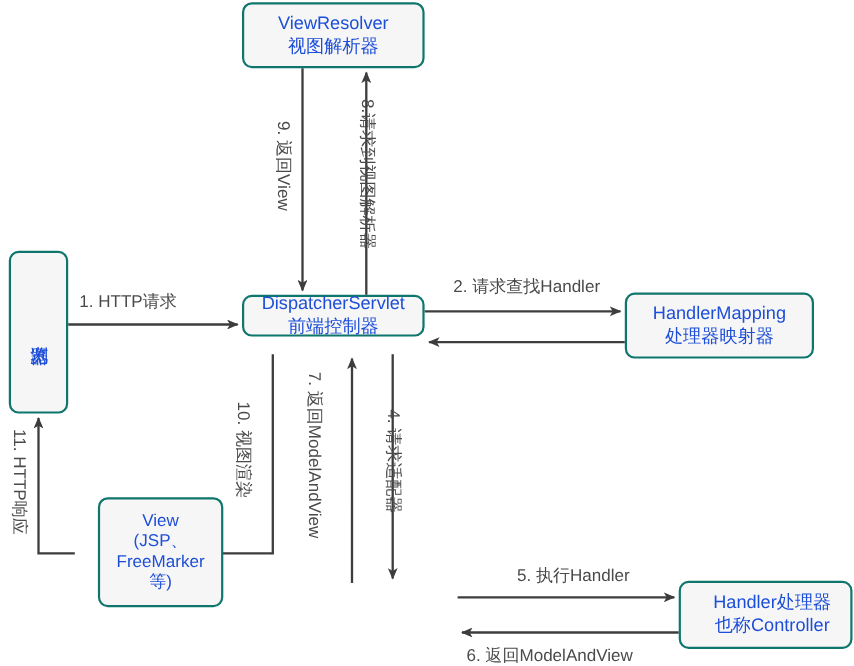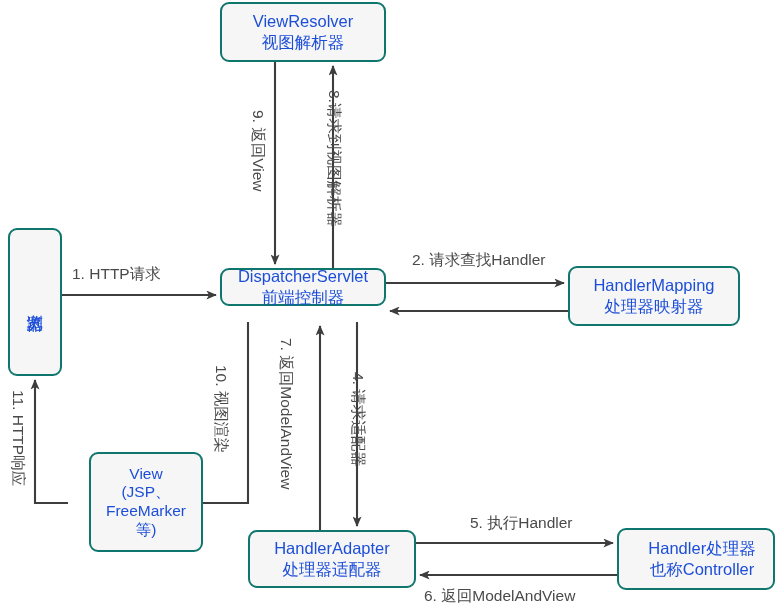--- a/index.html
+++ b/index.html
@@ -117,24 +117,20 @@
     <span class="line">处理器映射器</span>
   </div>
 
   <div class="node multiline" style="left:68px; top:452px; width:114px; height:100px;margin-left:21px;">
     <span class="line">View</span>
     <span class="line">(JSP、</span>
     <span class="line">FreeMarker</span>
     <span class="line">等)</span>
   </div>
 
-  <div class="node" style="left:248px; top:530px; width:168px; height:58px;">
-    <span class="line">HandlerAdapter</span>
-    <span class="line">处理器适配器</span>
-  </div>
 
   <div class="node" style="left:617px; top:528px; width:158px; height:62px;padding-left:12px;">
     <span class="line">Handler处理器</span>
     <span class="line">也称Controller</span>
   </div>
 
   <div class="edge-label" style="left:72px; top:264px;">1. HTTP请求</div>
   <div class="edge-label" style="left:412px; top:250px;">2. 请求查找Handler</div>
   <div class="edge-label rot" style="left:368px; top:372px;">4. 请求适配器</div>
   <div class="edge-label" style="left:470px; top:513px;">5. 执行Handler</div>

